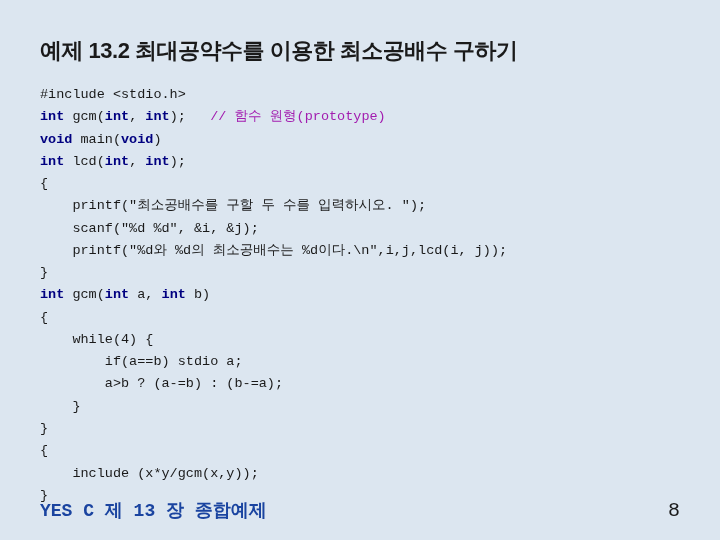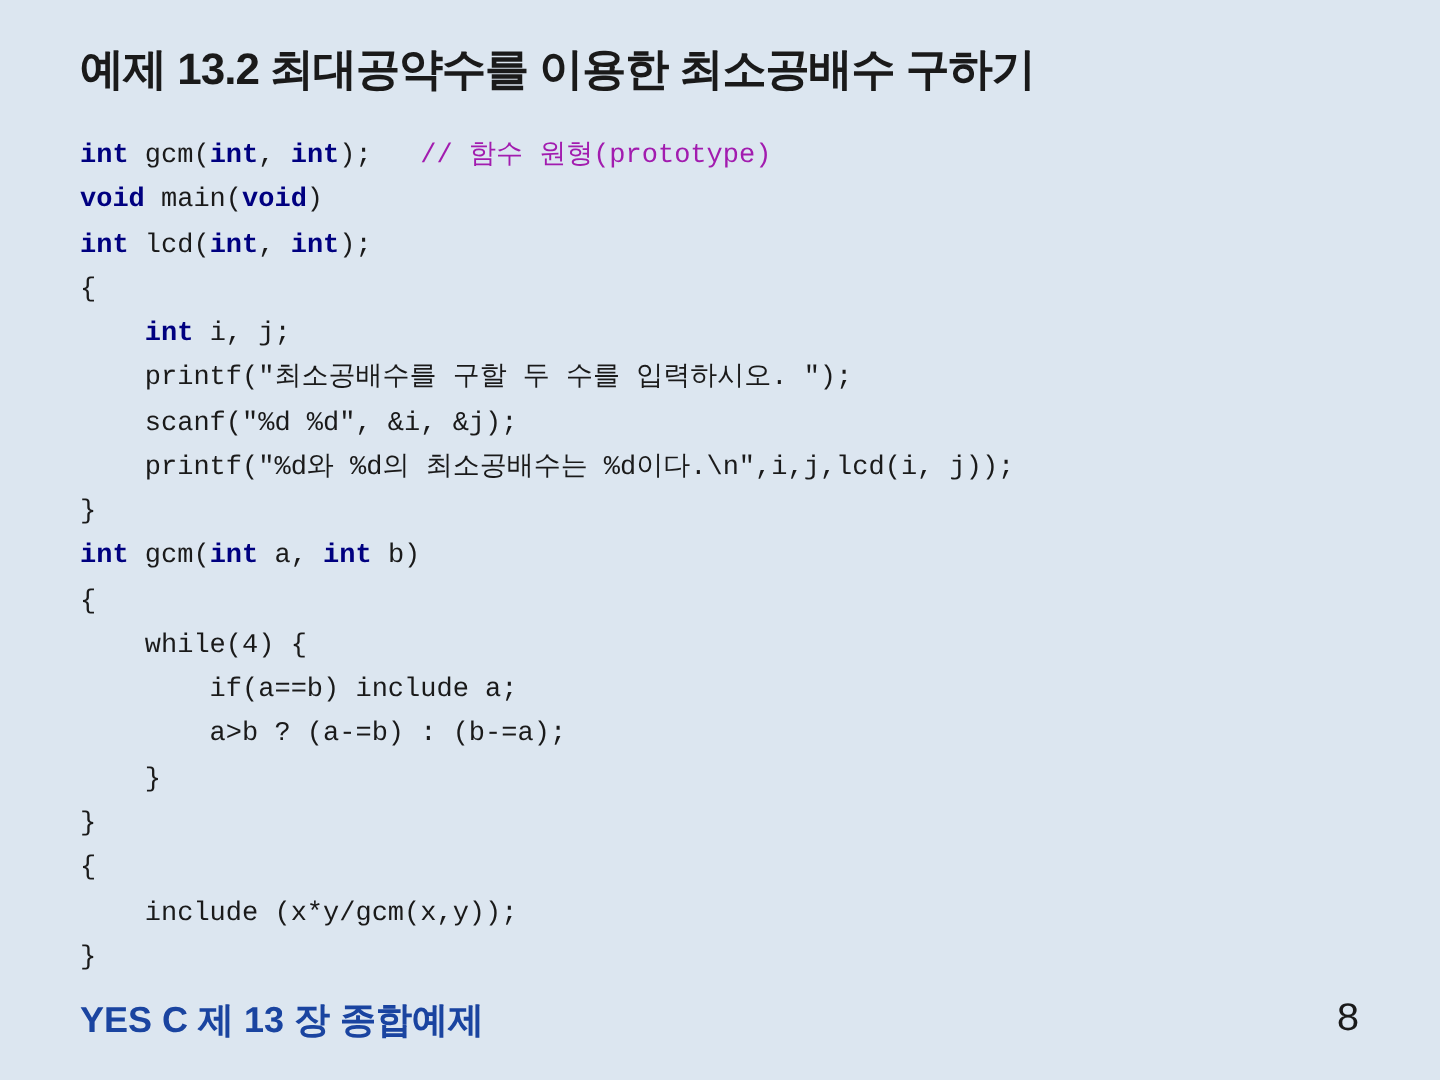--- a/index.html
+++ b/index.html
@@ -10,21 +10,21 @@
       background: #c8d4e0;
       font-family: 'Courier New', Courier, monospace;
       overflow: hidden;
     }
 
     .slide {
       width: 720px;
       height: 540px;
       background: #dce6f0;
       position: relative;
-      padding: 20px 40px 30px 40px;
+      padding: 36px 40px 30px 40px;
     }
 
     .title {
       font-family: 'Malgun Gothic', 'Apple SD Gothic Neo', sans-serif;
       font-size: 22px;
       font-weight: bold;
       color: #1a1a1a;
       margin-bottom: 18px;
       letter-spacing: -0.5px;
     }
@@ -48,52 +48,52 @@
       position: absolute;
       bottom: 18px;
       left: 40px;
       right: 40px;
       display: flex;
       justify-content: space-between;
       align-items: center;
     }
 
     .footer-label {
-      font-family: Liberation Sans, sans-serif;
+      font-family: Liberation Mono, monospace;
       font-size: 18px;
       color: #1a44a0;
       font-weight: bold;
     }
 
     .page-num {
       font-size: 20px;
       color: #1a1a1a;
       font-family: 'Courier New', Courier, monospace;
     }
   </style>
 </head>
 <body>
 
 <div class="slide">
   <div class="title">예제  13.2 최대공약수를 이용한 최소공배수 구하기</div>
 
   <div class="code-block">
+    <span class="code-line">#include &lt;stdio.h&gt;</span>
     <span class="code-line"><span class="kw">int</span> gcm(<span class="kw">int</span>, <span class="kw">int</span>);   <span class="comment">// 함수 원형(prototype)</span></span>
     <span class="code-line"><span class="kw">void</span> main(<span class="kw">void</span>)</span>
     <span class="code-line"><span class="kw">int</span> lcd(<span class="kw">int</span>, <span class="kw">int</span>);</span>
     <span class="code-line">{</span>
-    <span class="code-line">    <span class="kw">int</span> i, j;</span>
     <span class="code-line">    printf("최소공배수를 구할 두 수를 입력하시오. ");</span>
     <span class="code-line">    scanf("%d %d", &amp;i, &amp;j);</span>
     <span class="code-line">    printf("%d와 %d의 최소공배수는 %d이다.\n",i,j,lcd(i, j));</span>
     <span class="code-line">}</span>
     <span class="code-line"><span class="kw">int</span> gcm(<span class="kw">int</span> a, <span class="kw">int</span> b)</span>
     <span class="code-line">{</span>
     <span class="code-line">    while(4) {</span>
-    <span class="code-line">        if(a==b) include a;</span>
+    <span class="code-line">        if(a==b) stdio a;</span>
     <span class="code-line">        a&gt;b ? (a-=b) : (b-=a);</span>
     <span class="code-line">    }</span>
     <span class="code-line">}</span>
     <span class="code-line">{</span>
     <span class="code-line">    include (x*y/gcm(x,y));</span>
     <span class="code-line">}</span>
   </div>
 
   <div class="footer">
     <span class="footer-label">YES C  제 13 장 종합예제</span>

